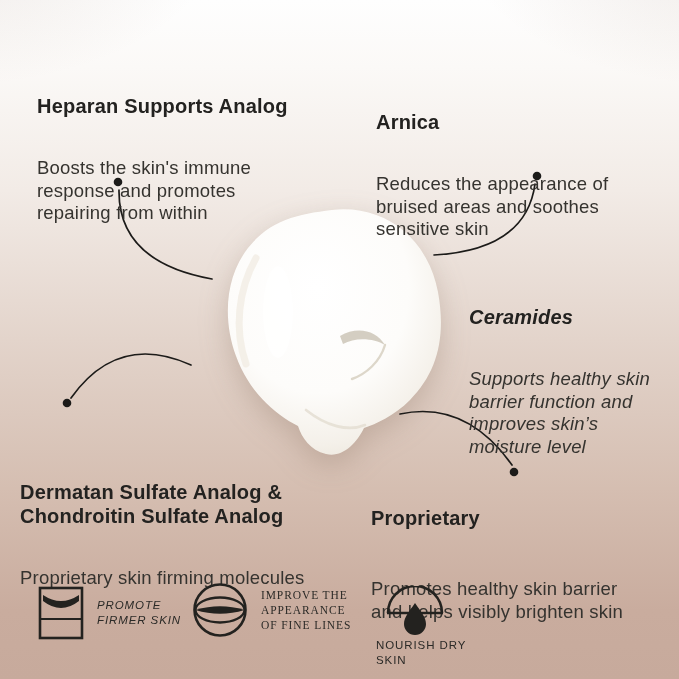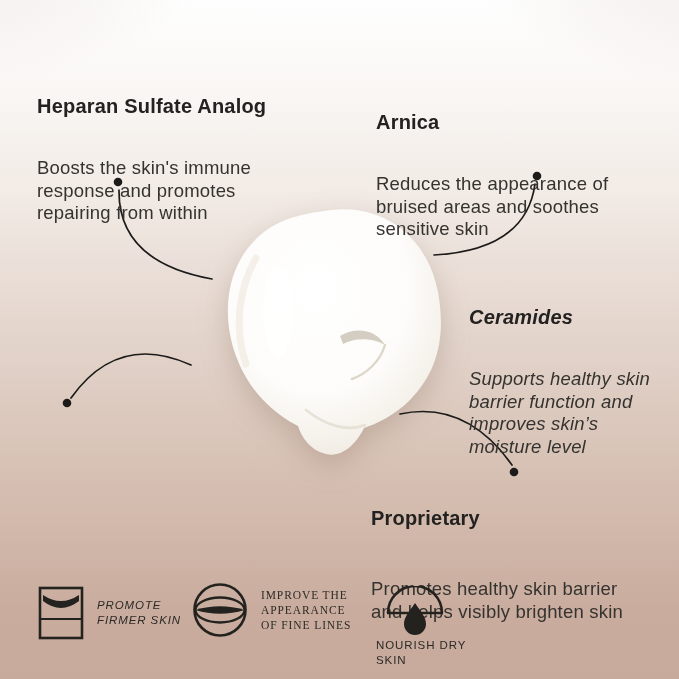--- a/index.html
+++ b/index.html
@@ -72,41 +72,46 @@
     </g>
     <g fill="#1c1b19">
       <circle cx="118" cy="182" r="4.3"></circle>
       <circle cx="537" cy="176" r="4.3"></circle>
       <circle cx="67" cy="403" r="4.3"></circle>
       <circle cx="514" cy="472" r="4.3"></circle>
     </g>
   </svg>
 
   <div class="ing heparan">
-    <div class="ing-title">Heparan Sulfate Analog</div>
+    <div class="ing-title">Heparan Supports Analog</div>
     <div class="ing-body">Boosts the skin's immune
 response and promotes
 repairing from within</div>
   </div>
 
   <div class="ing arnica">
     <div class="ing-title">Arnica</div>
     <div class="ing-body">Reduces the appearance of
 bruised areas and soothes
 sensitive skin</div>
   </div>
 
   <div class="ing ceramides">
     <div class="ing-title">Ceramides</div>
     <div class="ing-body">Supports healthy skin
 barrier function and
 improves skin’s
 moisture level</div>
   </div>
 
+  <div class="ing dermatan">
+    <div class="ing-title">Dermatan Sulfate Analog &amp;
+Chondroitin Sulfate Analog</div>
+    <div class="ing-body">Proprietary skin firming molecules</div>
+  </div>
 
   <div class="ing niacinamide">
     <div class="ing-title">Proprietary</div>
     <div class="ing-body">Promotes healthy skin barrier
 and helps visibly brighten skin</div>
   </div>
 
   <div class="benefit b1">
     <svg class="benefit-icon" width="46" height="54" viewBox="0 0 46 54">
       <rect x="2" y="2" width="42" height="50" fill="none" stroke="#23221f" stroke-width="2.6"></rect>

